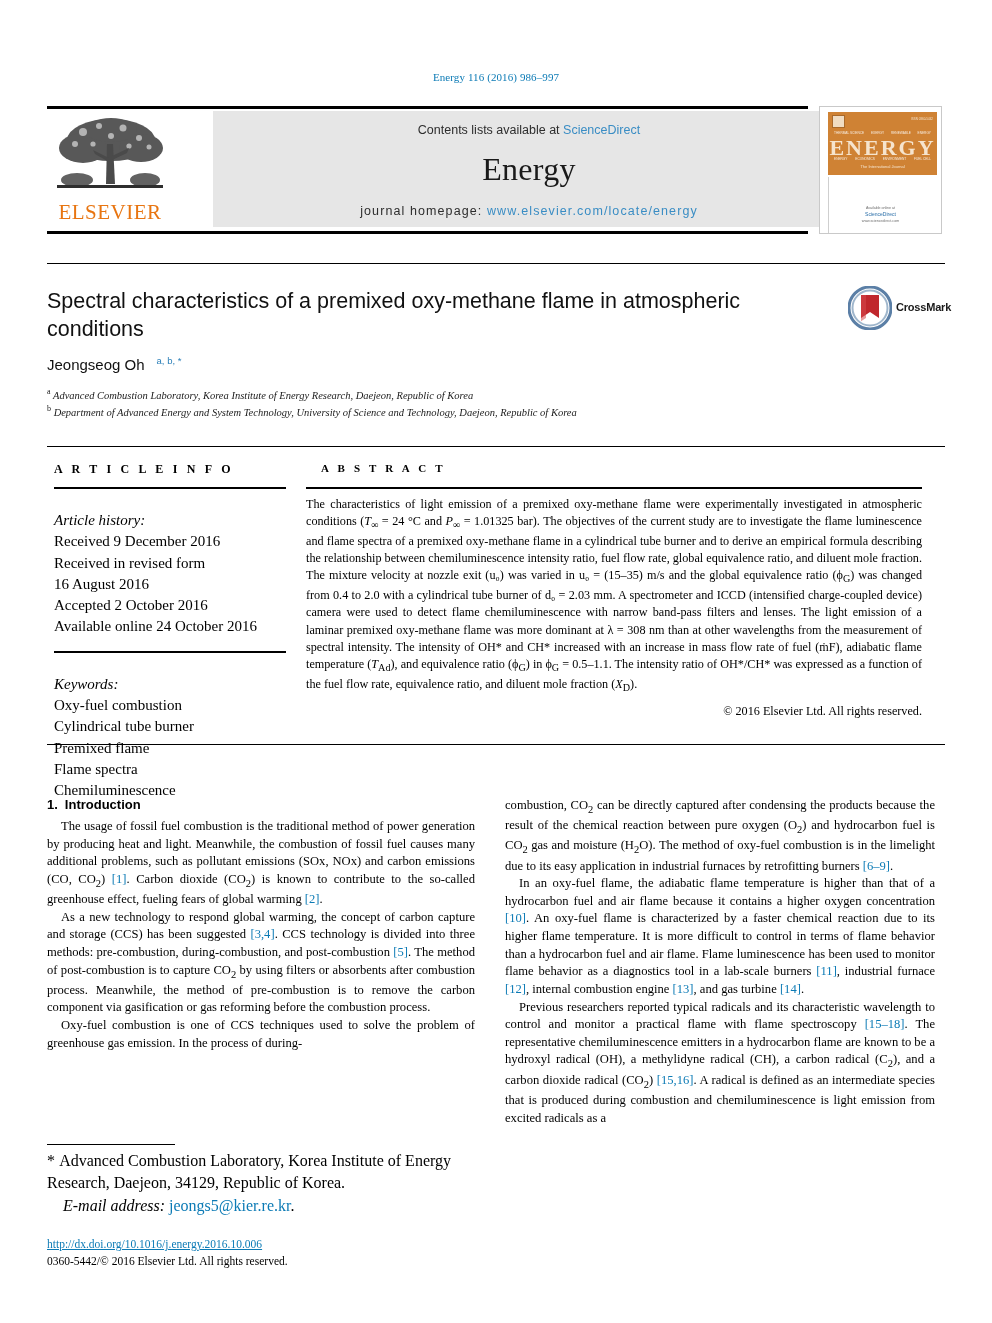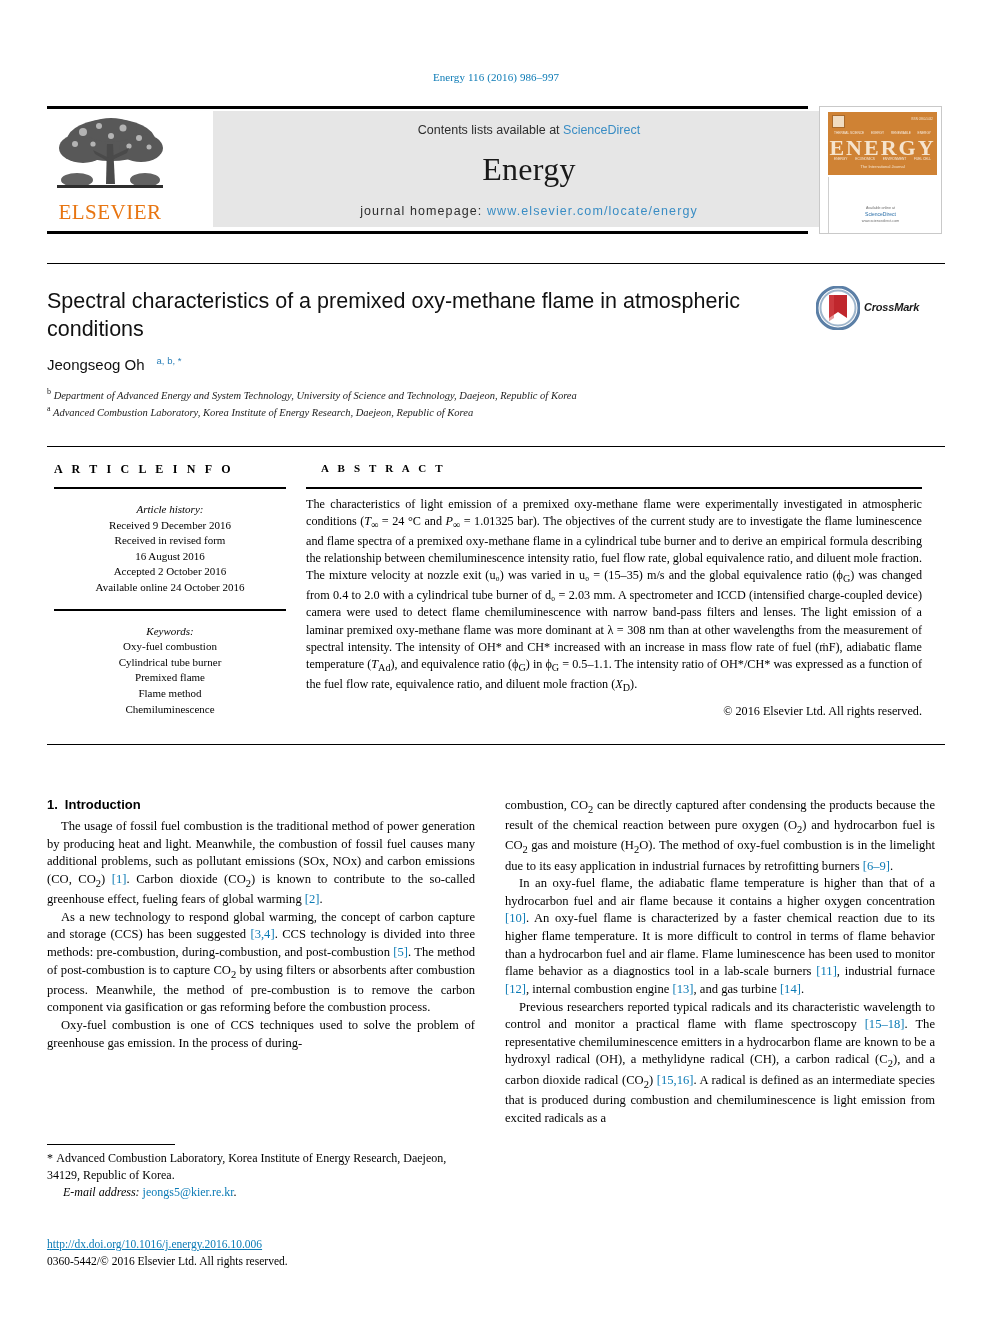--- a/index.html
+++ b/index.html
@@ -243,22 +243,22 @@
     font-style: italic;
     font-size: 10.5px;
     line-height: 1.45;
     color: #1a1a1a;
   }
   .affiliations sup { font-style: normal; font-size: 8px; }
 
   
   .crossmark {
     position: absolute;
-    left: 816px; top: 286px;
-    width: 94px; height: 50px; font-style: italic;
+    left: 848px; top: 286px;
+    width: 94px; height: 50px;
   }
   .cm-circle {
     position: absolute;
     left: 0; top: 0;
     width: 44px; height: 44px;
   }
   .cm-label {
     position: absolute;
     left: 48px; top: 15px;
     font-family: "Liberation Sans", sans-serif;
@@ -295,24 +295,23 @@
   .info-col {
     position: absolute;
     left: 54px; top: 487px;
     width: 232px;
   }
   .info-rule {
     width: 232px; height: 2px; background: #000;
   }
   .info-block {
     font-family: "Liberation Serif", serif;
-    font-size: 11px;
+    font-size: 15px;
     line-height: 1.42;
-    margin-top: 13px;
-    text-align: center;
+    margin-top: 21px;
   }
   .info-block .lab {
     font-style: italic;
     display: block;
   }
   .info-rule2 {
     width: 232px; height: 2px; background: #000; margin-top: 13px;
   }
   .abs-col {
     position: absolute;
@@ -378,21 +377,21 @@
     left: 47px; top: 1144px;
     width: 128px;
     height: 1px;
     background: #000;
   }
   .footnote {
     position: absolute;
     left: 47px; top: 1150px;
     width: 428px;
     font-family: "Liberation Serif", serif;
-    font-size: 12px;
+    font-size: 16px;
     line-height: 1.40;
   }
   .footnote .star { letter-spacing: 1px; }
   .footnote .email-lab { font-style: italic; }
   .footnote a, .link { color: #0b7ab5; text-decoration: none; }
   .doi-block {
     position: absolute;
     left: 47px; top: 1236px;
     width: 428px;
     font-family: Liberation Serif, serif;
@@ -488,26 +487,26 @@
   <div class="title-rule"></div>
 
   <div class="paper-title">Spectral characteristics of a premixed oxy-methane flame in atmospheric conditions</div>
 
   <div class="authors">
     <span>Jeongseog Oh</span><sup>a, b, *</sup>
   </div>
 
   <div class="affiliations">
     <div>
+      <sup>a</sup>
+      <span>Advanced Combustion Laboratory, Korea Institute of Energy Research, Daejeon, Republic of Korea</span>
+    </div>
+    <div>
       <sup>b</sup>
       <span>Department of Advanced Energy and System Technology, University of Science and Technology, Daejeon, Republic of Korea</span>
-    </div>
-    <div>
-      <sup>a</sup>
-      <span>Advanced Combustion Laboratory, Korea Institute of Energy Research, Daejeon, Republic of Korea</span>
     </div>
   </div>
 
   <div class="crossmark">
     <svg class="cm-circle" viewBox="0 0 44 44" xmlns="http://www.w3.org/2000/svg">
       <circle cx="22" cy="22" r="21" fill="#ffffff" stroke="#5b7fa6" stroke-width="3"></circle>
       <circle cx="22" cy="22" r="17.5" fill="#ffffff" stroke="#9fb6cc" stroke-width="2"></circle>
       <path d="M13 9 h18 v23 l-9 -6 l-9 6 Z" fill="#c0272d"></path>
       <path d="M13 9 h5 v23 l-5 3.2 Z" fill="#d6494c" opacity="0.55"></path>
     </svg>
@@ -527,21 +526,21 @@
       <span>16 August 2016</span><br>
       <span>Accepted 2 October 2016</span><br>
       <span>Available online 24 October 2016</span>
     </div>
     <div class="info-rule2"></div>
     <div class="info-block">
       <span class="lab">Keywords:</span>
       <span>Oxy-fuel combustion</span><br>
       <span>Cylindrical tube burner</span><br>
       <span>Premixed flame</span><br>
-      <span>Flame method</span><br>
+      <span>Flame spectra</span><br>
       <span>Chemiluminescence</span>
     </div>
   </div>
 
   <div class="abs-col">
     <div class="abs-rule"></div>
     <div class="abs-text">The characteristics of light emission of a premixed oxy-methane flame were experimentally investigated in atmospheric conditions (<i>T</i><sub>∞</sub> = 24 °C and <i>P</i><sub>∞</sub> = 1.01325 bar). The objectives of the current study are to investigate the flame luminescence and flame spectra of a premixed oxy-methane flame in a cylindrical tube burner and to derive an empirical formula describing the relationship between chemiluminescence intensity ratio, fuel flow rate, global equivalence ratio, and diluent mole fraction. The mixture velocity at nozzle exit (u₀) was varied in u₀ = (15–35) m/s and the global equivalence ratio (ϕ<sub>G</sub>) was changed from 0.4 to 2.0 with a cylindrical tube burner of d₀ = 2.03 mm. A spectrometer and ICCD (intensified charge-coupled device) camera were used to detect flame chemiluminescence with narrow band-pass filters and lenses. The light emission of a laminar premixed oxy-methane flame was more dominant at λ = 308 nm than at other wavelengths from the measurement of spectral intensity. The intensity of OH* and CH* increased with an increase in mass flow rate of fuel (ṁF), adiabatic flame temperature (<i>T</i><sub>Ad</sub>), and equivalence ratio (ϕ<sub>G</sub>) in ϕ<sub>G</sub> = 0.5–1.1. The intensity ratio of OH*/CH* was expressed as a function of the fuel flow rate, equivalence ratio, and diluent mole fraction (<i>X</i><sub>D</sub>).</div>
     <div class="abs-copy">© 2016 Elsevier Ltd. All rights reserved.</div>
   </div>
 

